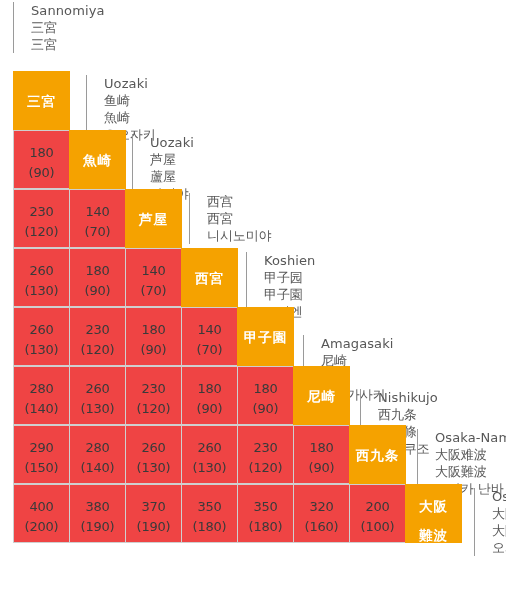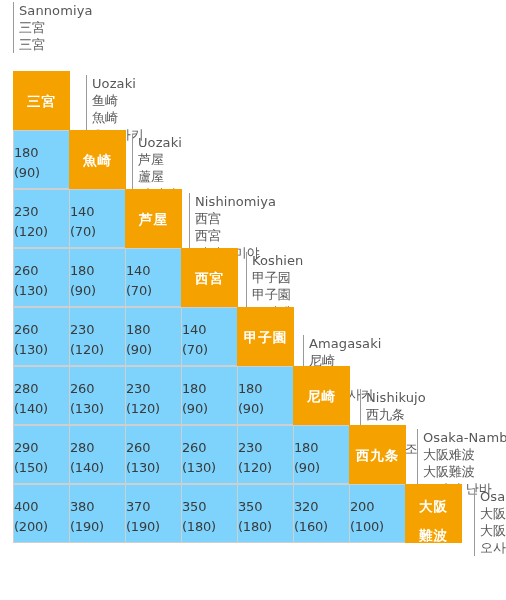--- a/index.html
+++ b/index.html
@@ -26,22 +26,22 @@
     display:inline-block;
     vertical-align:top;
     box-sizing:border-box;
     width:57px;
     height:59px;
     border:1px solid #cfcfcf;
     margin-right:-1px;
     position:relative;
   }
   .cell.fare{
-    background:#7dd3fc;
-    text-align:left;
+    background:#ef4444;
+    text-align:center;
   }
   .cell.fare .adult,
   .cell.fare .child{
     display:block;
     font-size:13px;
     color:#3a3a3a;
     line-height:1.0;
     letter-spacing:-0.2px;
   }
   .cell.fare .adult{ padding-top:15px; }
@@ -70,21 +70,21 @@
     content:"";
     position:absolute;
     left:3px;top:-5px;
     width:3px;height:6px;
     background:#F5A200;
   }
 
   
   .callout{
     position:absolute;
-    padding-left:5px;
+    padding-left:17px;
     border-left:1px solid #9a9a9a;
     font-size:0;
     white-space:nowrap;
   }
   .callout span{
     display:block;
     font-size:13px;
     line-height:17px;
     color:#575757;
     letter-spacing:-0.1px;
@@ -109,21 +109,20 @@
     </div>
     <div class="grid-row" style="top: 130px;"><div class="cell fare"><span class="adult">180</span><span class="child">(90)</span></div><div class="cell station one-line"><span class="st-name">魚崎</span></div></div>
     <div class="callout" style="left: 132px; top: 134px;">
       <span class="romaji">Uozaki</span>
       <span>芦屋</span>
       <span>蘆屋</span>
       <span>아시야</span>
     </div>
     <div class="grid-row" style="top: 189px;"><div class="cell fare"><span class="adult">230</span><span class="child">(120)</span></div><div class="cell fare"><span class="adult">140</span><span class="child">(70)</span></div><div class="cell station one-line"><span class="st-name">芦屋</span></div></div>
     <div class="callout" style="left: 189px; top: 193px;">
-      <span class="romaji">Nishinomiya</span>
       <span>西宫</span>
       <span>西宮</span>
       <span>니시노미야</span>
     </div>
     <div class="grid-row" style="top: 248px;"><div class="cell fare"><span class="adult">260</span><span class="child">(130)</span></div><div class="cell fare"><span class="adult">180</span><span class="child">(90)</span></div><div class="cell fare"><span class="adult">140</span><span class="child">(70)</span></div><div class="cell station one-line"><span class="st-name">西宮</span></div></div>
     <div class="callout" style="left: 246px; top: 252px;">
       <span class="romaji">Koshien</span>
       <span>甲子园</span>
       <span>甲子園</span>
       <span>고시엔</span>

